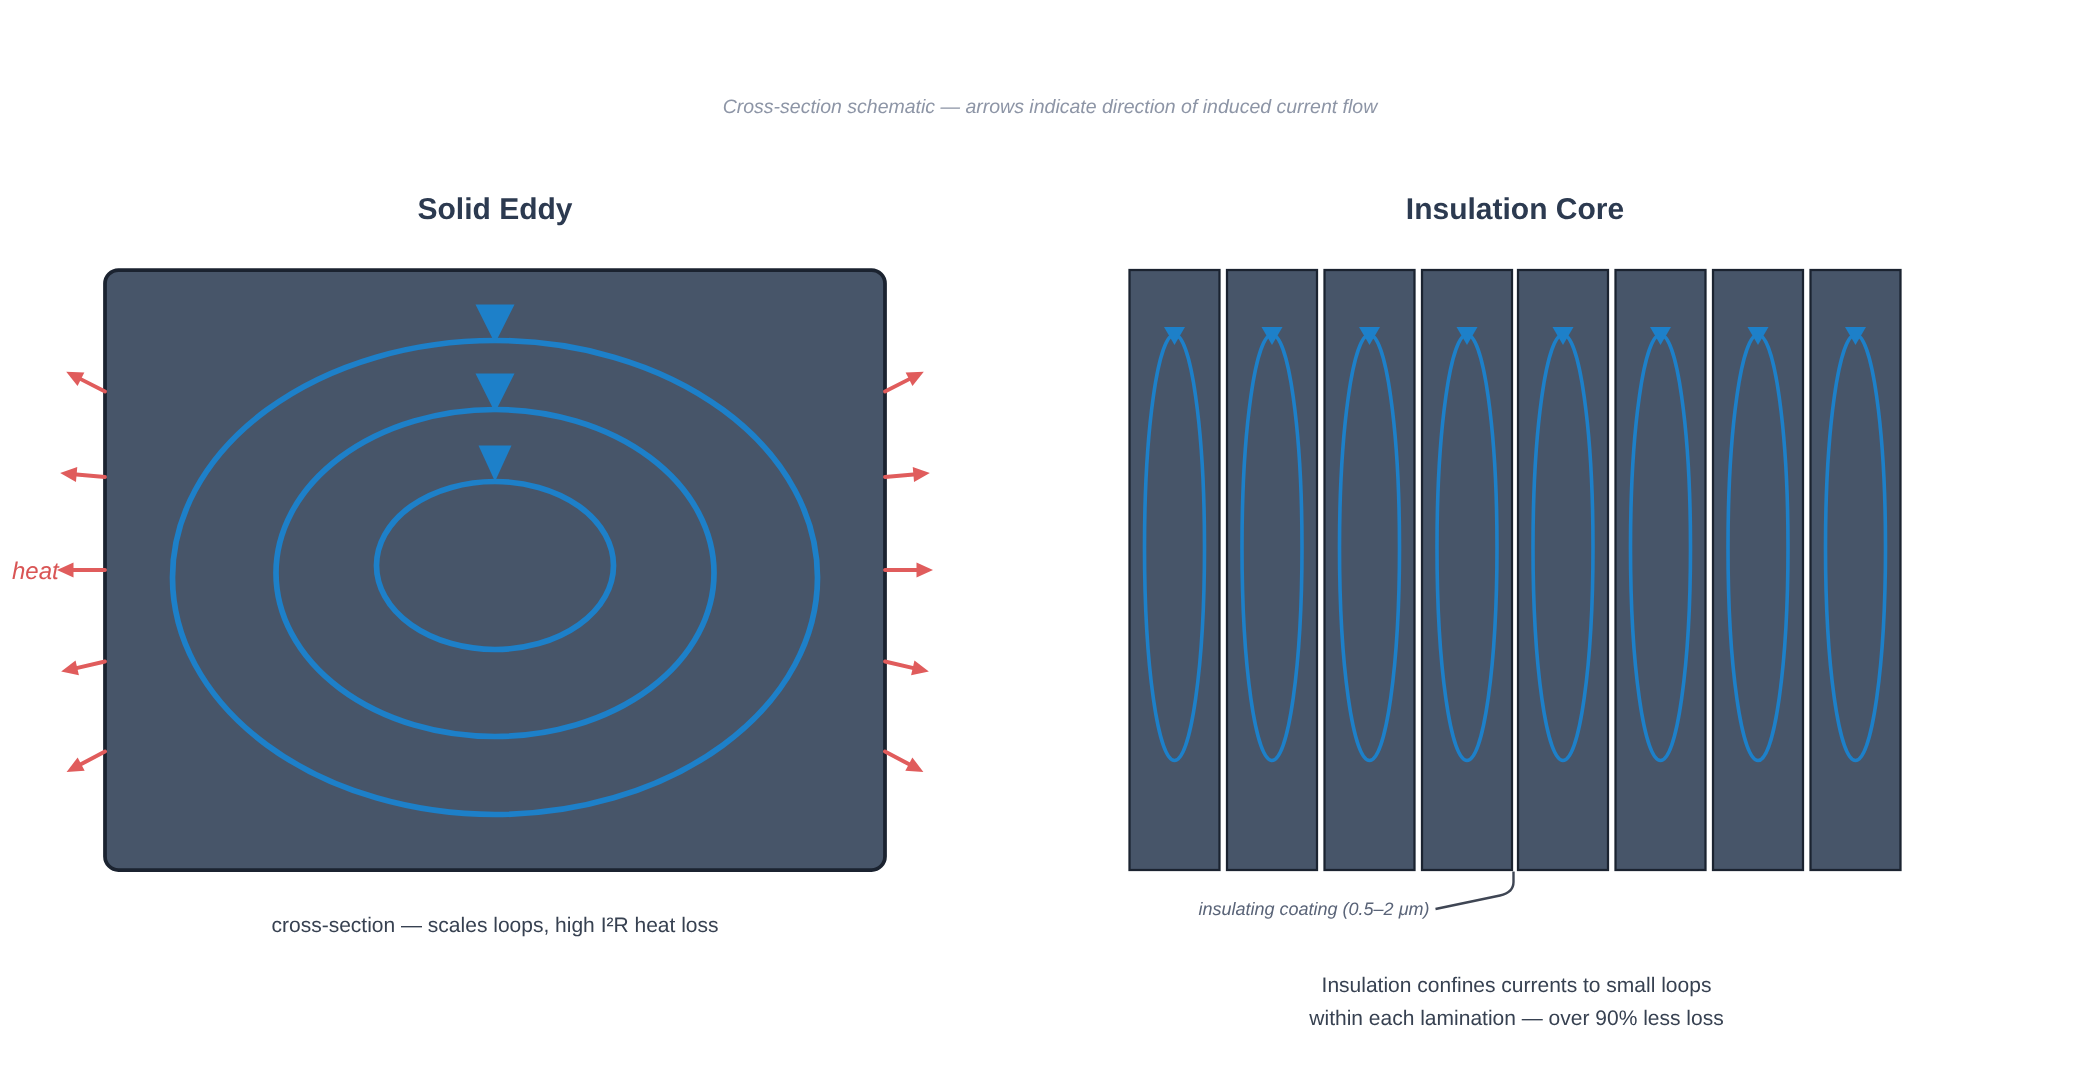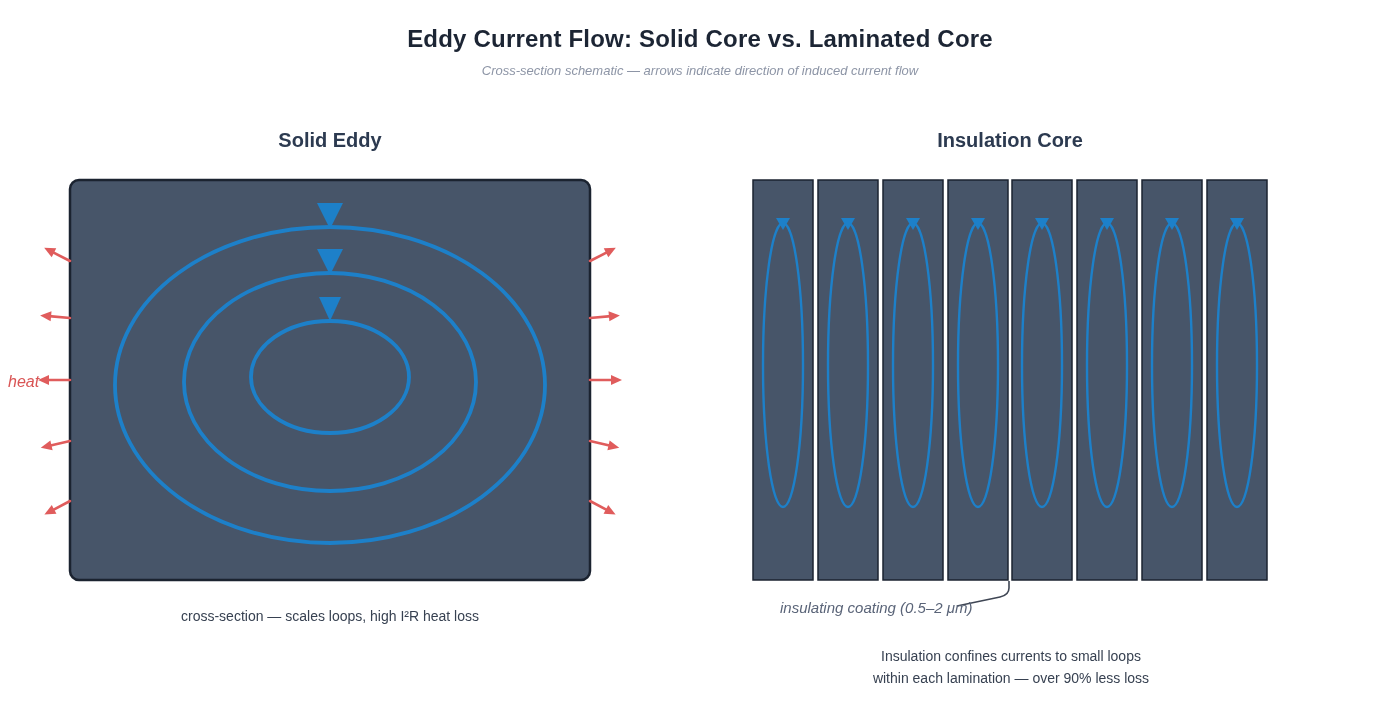--- a/index.html
+++ b/index.html
@@ -52,21 +52,21 @@
   .caption.solid{left:330px;top:605px;}
   .caption.laminated{left:1011px;top:645px;}
   .heat-label{
     left:8px;top:373px;width:28px;
     font-size:16px;font-style:italic;
     text-align:right;
     color:var(--heat-text);
   }
   .coating-label{
     left:780px;top:599px;width:173px;
-    font-size:15px;font-style:italic;
+    font-size:12px;font-style:italic;
     text-align:right;white-space:nowrap;
     color:var(--coating-text);
   }
   .footer-note{
     left:700px;top:687px;
     font-size:12.5px;font-style:italic;
     color:var(--muted-text);
   }
   svg.diagram{position:absolute;left:0;top:0;}
   .core-rect{fill:var(--core-fill);stroke:var(--core-border);stroke-width:2.5;}
@@ -76,21 +76,20 @@
   .loop-head{fill:var(--current-loop);}
   .heat-line{stroke:var(--heat-arrow);stroke-width:2.6;stroke-linecap:round;}
   .heat-head{fill:var(--heat-arrow);}
   .leader{fill:none;stroke:var(--leader-line);stroke-width:1.6;}
 </style>
 </head>
 <body>
 
 <div class="canvas">
 
-  <div class="abs centered main-title">Eddy Current Flow: Solid Core vs. Laminated Core</div>
   <div class="abs centered subtitle">Cross-section schematic — arrows indicate direction of induced current flow</div>
 
   <div class="abs centered panel-title solid">Solid Eddy</div>
   <div class="abs centered panel-title laminated">Insulation Core</div>
 
   <svg class="diagram" width="1400" height="720" viewBox="0 0 1400 720">
 
     <g>
       <rect class="core-rect" x="70" y="180" width="520" height="400" rx="9"></rect>
 

